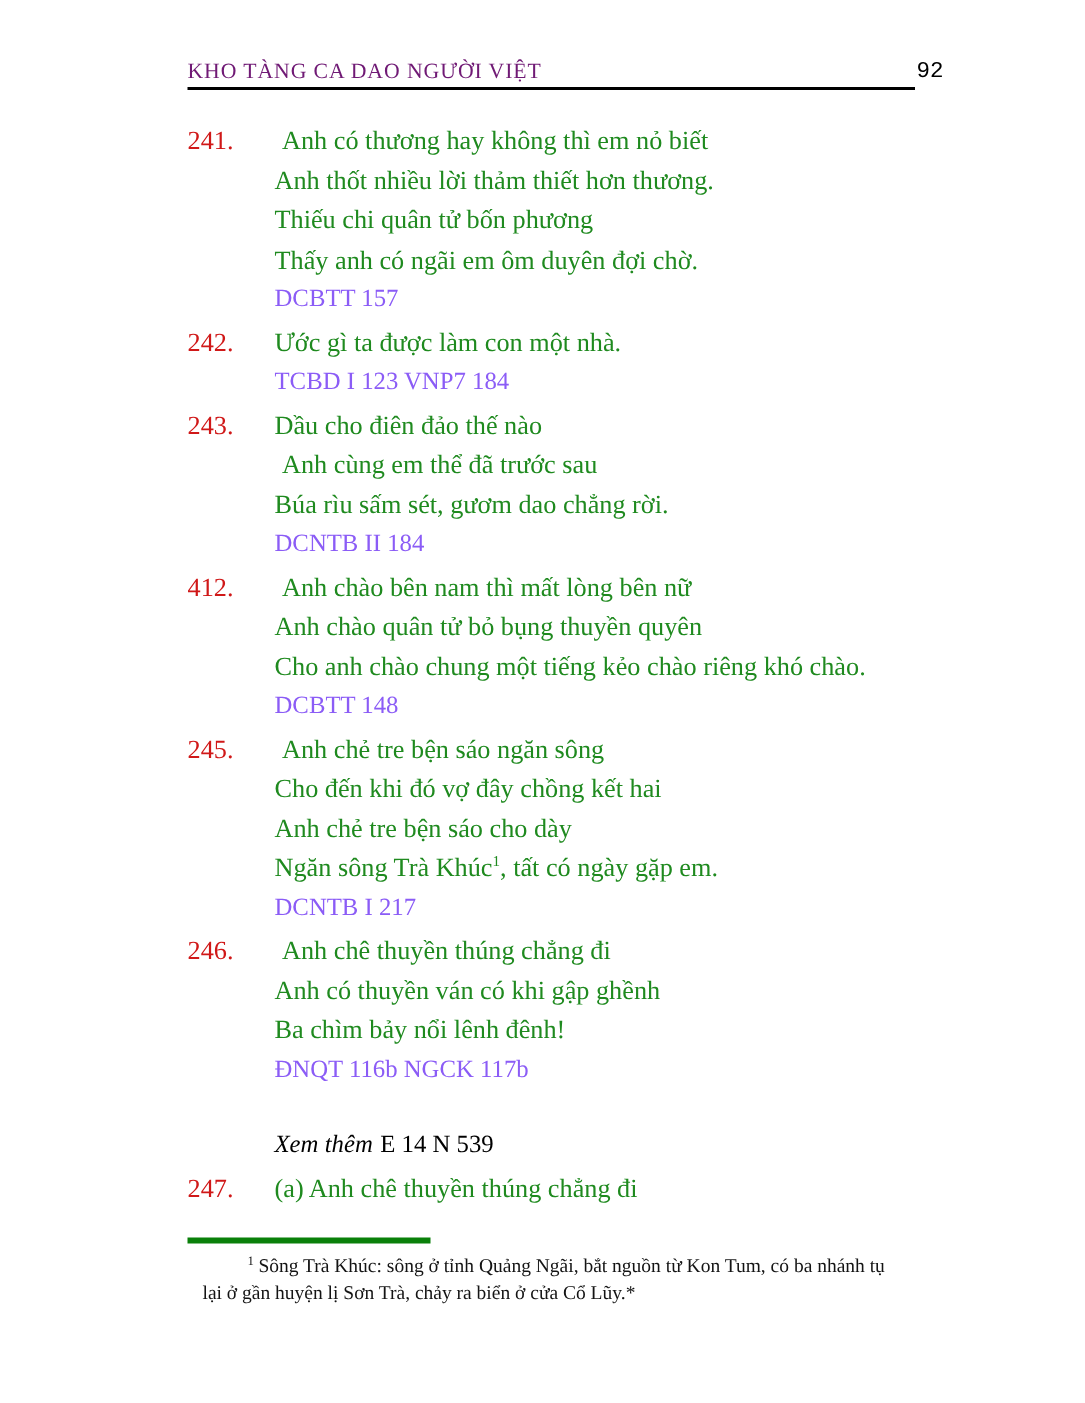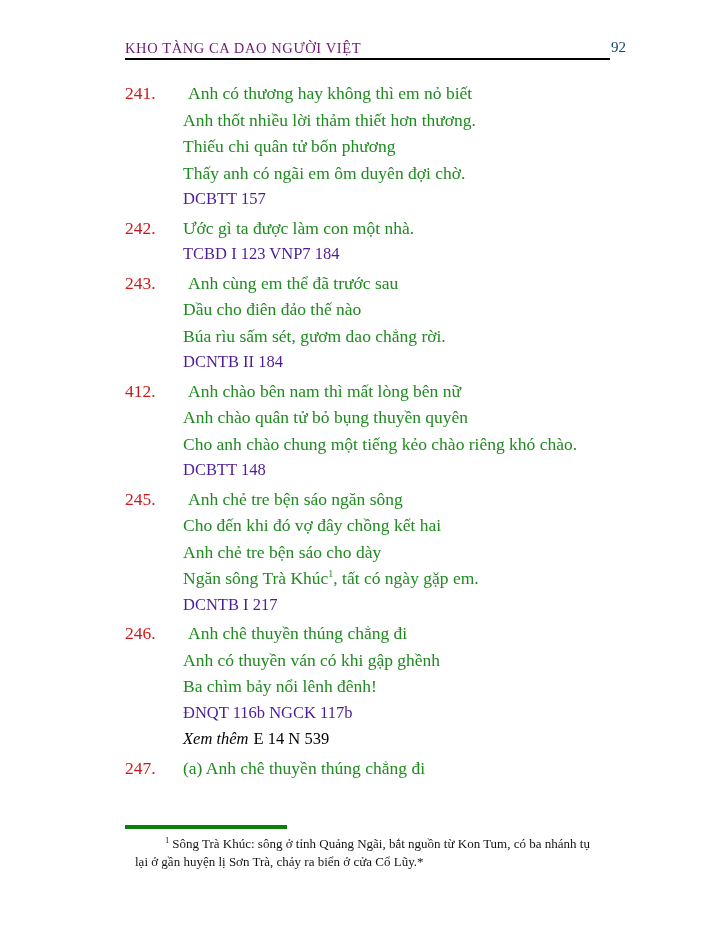--- a/index.html
+++ b/index.html
@@ -11,21 +11,21 @@
     overflow:hidden;
   }
   
   .header-title{
     position:absolute;left:125px;top:40px;
     font-size:14.5px;letter-spacing:0.6px;
     color:#701a75;
   }
   .page-number{
     position:absolute;left:611px;top:39px;
-    font-size:15px;color:#0c4a6e;
+    font-size:15px;color:#000000;font-family:Liberation Mono, monospace;
   }
   .header-rule{
     position:absolute;left:125px;top:58px;
     width:485px;height:2px;background:#000000;
   }
   
   .content{
     position:absolute;left:125px;top:80px;width:545px;
   }
   .entry{display:flex;margin-bottom:2px;justify-content:center;}
@@ -34,24 +34,24 @@
     color:#d01818;font-size:17.5px;line-height:26.5px;
   }
   .body{flex:1;}
   .line{
     color:#1f8a1f;font-size:17.5px;line-height:26.5px;
     white-space:nowrap;
   }
   .line.first{text-indent:5px;}
   .line sup{font-size:10px;line-height:0;}
   .ref{
-    color:#4c1d95;font-size:16.5px;line-height:26.5px;
+    color:#8b5cf6;font-size:16.5px;line-height:26.5px;
     white-space:nowrap;
   }
-  .see-also{font-size:16.5px;line-height:26.5px;color:#000;white-space:nowrap;}
+  .see-also{font-size:16.5px;line-height:26.5px;color:#000;white-space:nowrap;margin-top:24px;}
   .see-also .see-label{font-style:italic;}
   .see-also .see-text{margin-left:5px;}
   
   .footnote-rule{
     position:absolute;left:125px;top:825px;
     width:162px;height:4px;background:#0a800a;
   }
   .footnote{
     position:absolute;left:135px;top:835px;width:462px;
     margin:0;font-size:13px;line-height:17.5px;color:#141414;
@@ -86,22 +86,22 @@
       <div class="num">242.</div>
       <div class="body">
         <div class="line">Ước gì ta được làm con một nhà.</div>
         <div class="ref">TCBD I 123 VNP7 184</div>
       </div>
     </section>
 
     <section class="entry">
       <div class="num">243.</div>
       <div class="body">
+        <div class="line">Dầu cho điên đảo thế nào</div>
         <div class="line first">Anh cùng em thể đã trước sau</div>
-        <div class="line">Dầu cho điên đảo thế nào</div>
         <div class="line">Búa rìu sấm sét, gươm dao chẳng rời.</div>
         <div class="ref">DCNTB II 184</div>
       </div>
     </section>
 
     <section class="entry">
       <div class="num">412.</div>
       <div class="body">
         <div class="line first">Anh chào bên nam thì mất lòng bên nữ</div>
         <div class="line">Anh chào quân tử bỏ bụng thuyền quyên</div>

